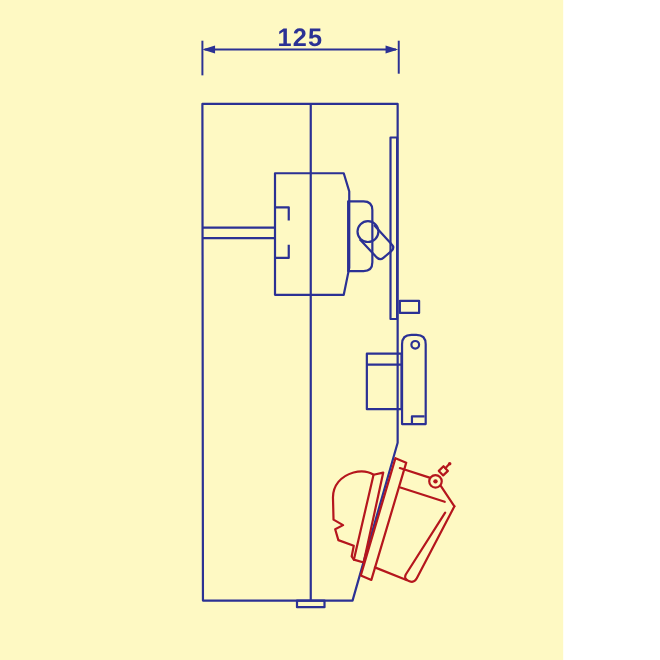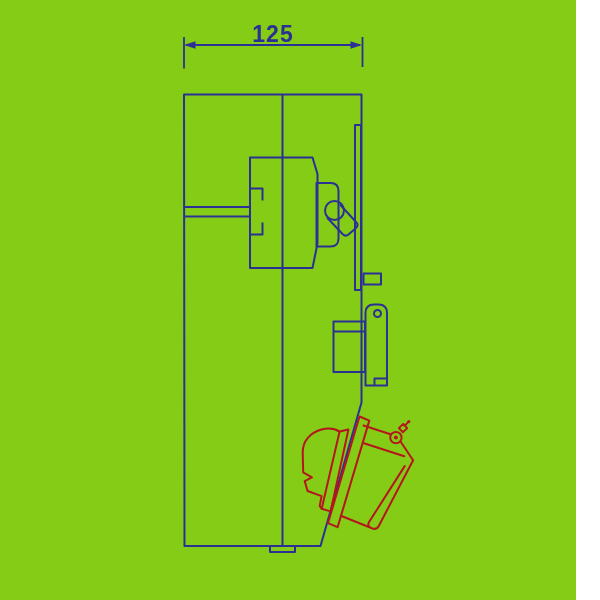--- a/index.html
+++ b/index.html
@@ -1,16 +1,16 @@
 <!DOCTYPE html>
 <html><head>
 <meta charset="utf-8">
 <style>
   html,body{margin:0;padding:0;background:#ffffff;}
-  .stage{position:relative;width:576px;height:600px;background:#84cc16;overflow:hidden;
+  .stage{position:relative;width:512px;height:600px;background:#fef9c3;overflow:hidden;
          font-family:"Liberation Sans", sans-serif;}
   svg{position:absolute;inset:0;display:block;}
   .dim-text{font-family:"Liberation Sans", sans-serif;font-weight:700;font-size:23px;letter-spacing:1px;}
 </style>
 </head>
 <body>
 
 <div class="stage">
   <svg width="600" height="600" viewBox="0 0 600 600">
 

